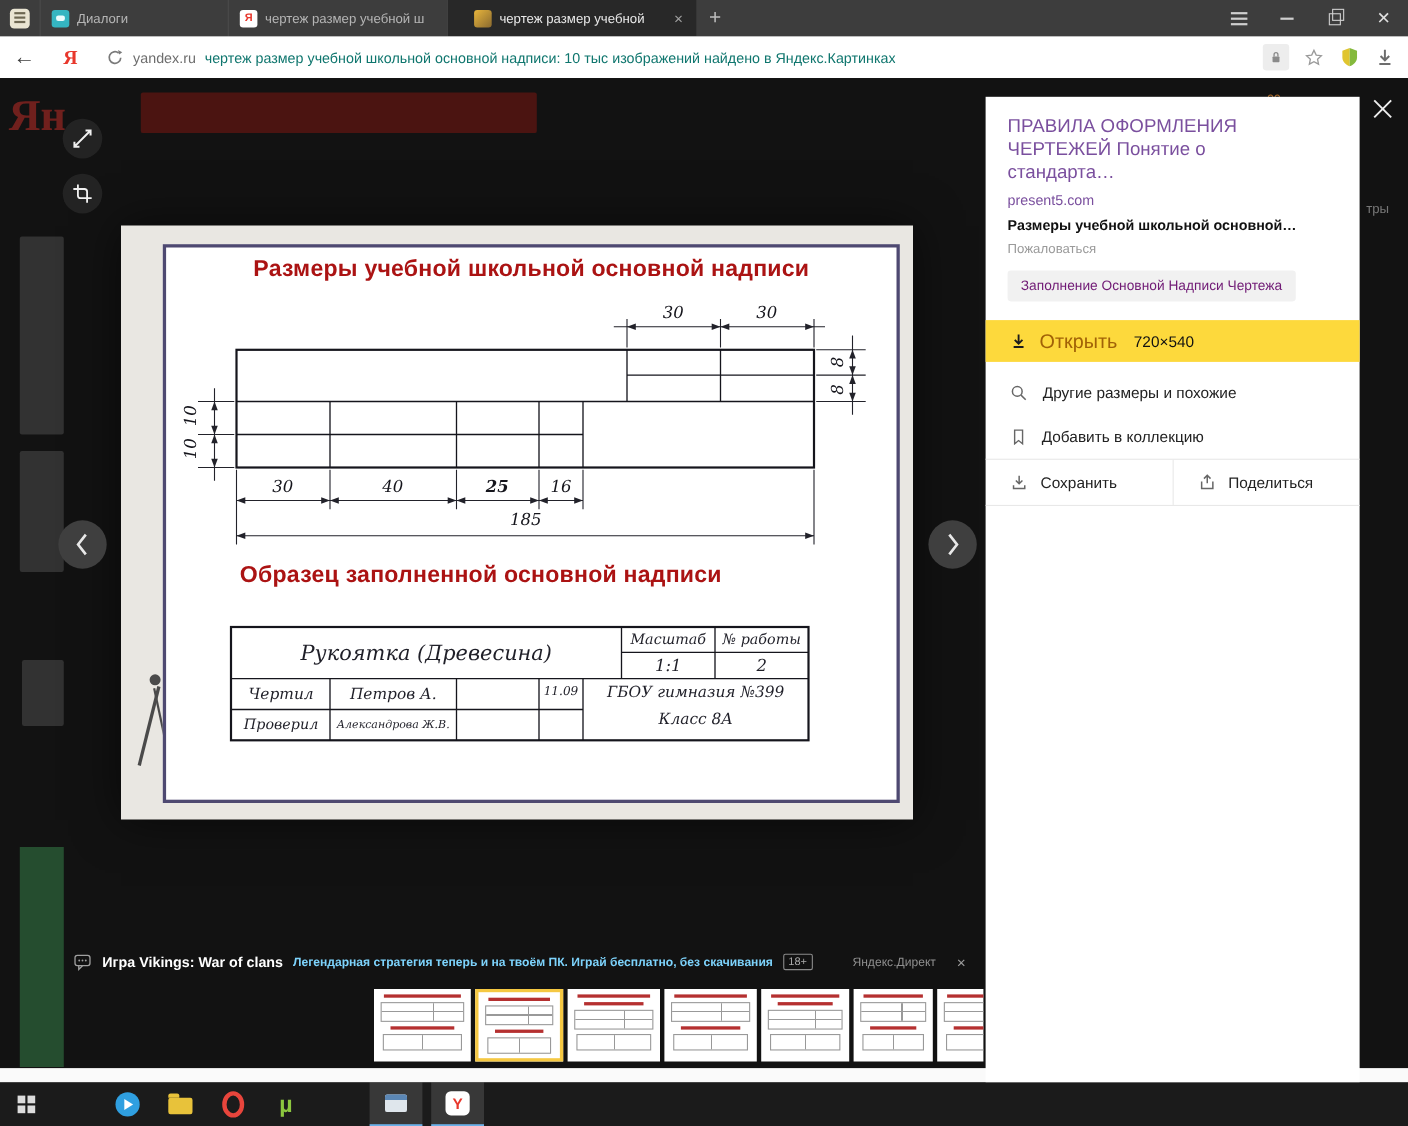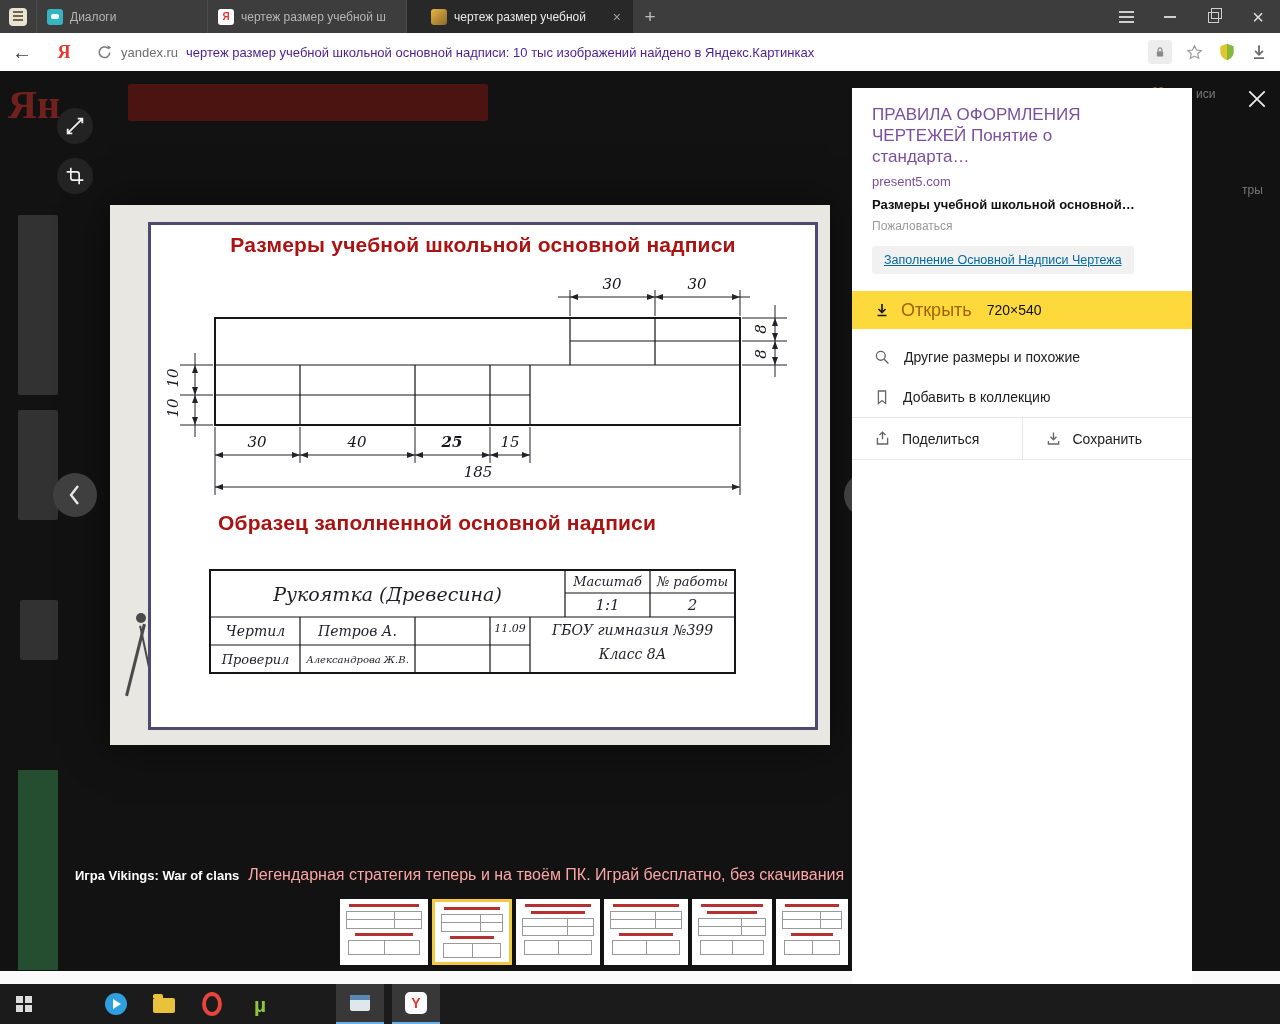--- a/index.html
+++ b/index.html
@@ -31,21 +31,21 @@
   .restore{width:9px;height:9px;border:1.5px solid #cfcfcf;position:relative;margin-left:-2px;margin-top:2px;}
   .restore::before{content:"";position:absolute;left:2px;top:-5px;width:9px;height:9px;border:1.5px solid #cfcfcf;}
   .wclose{color:#e0e0e0;font-size:20px;line-height:1;}
 
   
   .addressbar{position:absolute;top:33px;left:0;width:1280px;height:38px;background:#fff;display:flex;align-items:center;}
   .back{color:#3c3c3c;font-size:20px;width:44px;text-align:center;}
   .yalogo{color:#e8372c;font-weight:bold;font-size:18px;width:40px;text-align:center;font-family:"Liberation Serif",serif;}
   .urlbox{display:flex;align-items:center;gap:8px;margin-left:12px;min-width:0;flex:1;}
   .url-domain{color:#6d6d6d;font-size:13px;white-space:nowrap;}
-  .url-title{color:#4c1d95;font-size:13px;white-space:nowrap;overflow:hidden;}
+  .url-title{color:#0f766e;font-size:13px;white-space:nowrap;overflow:hidden;}
   .bar-icons{display:flex;align-items:center;gap:13px;padding:0 12px;}
   .lockbox{width:24px;height:24px;background:#ededed;border-radius:3px;display:flex;align-items:center;justify-content:center;}
 
   
   .content{position:absolute;top:71px;left:0;width:1280px;height:913px;background:#121212;overflow:hidden;}
   .dim-logo{left:8px;top:10px;font-size:40px;font-weight:bold;color:rgba(205,45,40,.5);font-family:"Liberation Serif",serif;}
   .dim-search{left:128px;top:13px;width:360px;height:37px;background:rgba(122,22,16,.55);border-radius:2px;}
   .dim-card{background:rgba(220,220,220,.16);border-radius:2px;}
   .dim-green{left:18px;top:699px;width:40px;height:200px;background:rgba(55,135,75,.5);}
   .dim-frag{font-size:12px;color:rgba(200,200,200,.55);text-align:center;}
@@ -72,39 +72,39 @@
   .rot{transform:rotate(-90deg);width:22px;text-align:center;}
   .cell{position:absolute;z-index:4;display:flex;align-items:center;justify-content:center;text-align:center;}
   .hw{font-family:"DejaVu Serif",serif;font-style:italic;color:#1f1f28;}
 
   
   .vctl{z-index:5;width:36px;height:36px;border-radius:50%;background:rgba(70,70,70,.35);display:flex;align-items:center;justify-content:center;}
   .nav{z-index:5;width:44px;height:44px;border-radius:50%;background:#3f3f3f;display:flex;align-items:center;justify-content:center;}
   .vclose{z-index:6;width:24px;height:24px;display:flex;align-items:center;justify-content:center;}
 
   
-  .panel{left:852px;top:17px;width:340px;height:896px;background:#fff;z-index:5;}
+  .panel{left:896px;top:17px;width:340px;height:896px;background:#fff;z-index:5;}
   .p-title{margin:16px 20px 0;width:272px;color:#7a4f9e;font-size:17px;line-height:21px;}
   .p-site{margin:7px 20px 0;color:#7a4f9e;font-size:13px;}
   .p-sub{margin:8px 20px 0;color:#111;font-size:13px;font-weight:bold;white-space:nowrap;overflow:hidden;}
   .p-report{margin:7px 20px 0;color:#9a9a9a;font-size:12px;}
   .chips{margin:13px 20px 0;}
-  .chip{display:inline-block;background:#f1f1f1;border-radius:3px;padding:7px 12px;font-size:12.5px;color:#0369a1;margin:0 6px 9px 0;text-decoration:underline;}
+  .chip{display:inline-block;background:#f1f1f1;border-radius:3px;padding:7px 12px;font-size:12.5px;color:#701a75;margin:0 6px 9px 0;}
   .openbtn{margin-top:8px;height:38px;background:#fdd93c;display:flex;align-items:center;padding-left:22px;gap:11px;}
   .openbtn .ol{font-size:18px;color:#a16207;}
   .openbtn .os{font-size:14px;color:#111;margin-left:4px;}
   .prow{height:40px;display:flex;align-items:center;gap:13px;padding-left:22px;font-size:14px;color:#222;}
   .splitrow{height:41px;border-top:1px solid #e8e8e8;border-bottom:1px solid #e8e8e8;display:flex;}
   .splitrow .half{flex:1;display:flex;align-items:center;gap:11px;padding-left:22px;font-size:14px;color:#222;}
   .splitrow .half + .half{border-left:1px solid #e8e8e8;}
 
   
   .adrow{left:66px;top:795px;width:812px;display:flex;align-items:center;gap:9px;z-index:4;}
   .ad-brand{color:#fff;font-weight:bold;font-size:13px;white-space:nowrap;}
-  .ad-text{color:#fca5a5;font-size:16px;white-space:nowrap;}
+  .ad-text{color:#7dd3fc;font-size:11px;white-space:nowrap;font-weight:bold;}
   .ad-age{border:1px solid #8a8a8a;border-radius:2px;color:#ababab;font-size:10px;padding:1px 4px;}
   .ad-direct{margin-left:auto;color:#8f8f8f;font-size:11px;white-space:nowrap;}
   .ad-x{color:#9b9b9b;font-size:14px;margin-left:10px;}
 
   
   .thumbs{left:340px;top:828px;width:554px;height:70px;display:flex;gap:4px;overflow:hidden;z-index:4;}
   .thumb{height:66px;background:#fff;box-sizing:border-box;flex:0 0 auto;overflow:hidden;}
   .thumb.sel{border:3px solid #f5c842;}
   .thumb .a{height:3px;background:#b53030;margin:5px 9px 0;}
   .thumb .d{height:3px;background:#b53030;margin:4px 15px 0;}
@@ -283,21 +283,21 @@
 
       <div class="dim-label cx" style="left:502px;top:70px;">30</div>
       <div class="dim-label cx" style="left:587px;top:70px;">30</div>
       <div class="dim-label rot" style="left:640px;top:115px;">8</div>
       <div class="dim-label rot" style="left:640px;top:140px;">8</div>
       <div class="dim-label rot" style="left:52px;top:164px;">10</div>
       <div class="dim-label rot" style="left:52px;top:194px;">10</div>
       <div class="dim-label cx" style="left:147px;top:228px;">30</div>
       <div class="dim-label cx" style="left:247px;top:228px;">40</div>
       <div class="dim-label cx" style="left:342px;top:228px;font-weight:bold;">25</div>
-      <div class="dim-label cx" style="left:400px;top:228px;">15</div>
+      <div class="dim-label cx" style="left:400px;top:228px;">16</div>
       <div class="dim-label cx" style="left:368px;top:258px;">185</div>
 
       <div class="cell hw" style="left:102px;top:367px;width:351px;height:44px;font-size:19px;">Рукоятка (Древесина)</div>
       <div class="cell hw" style="left:457px;top:366px;width:81px;height:21px;font-size:13px;">Масштаб</div>
       <div class="cell hw" style="left:542px;top:366px;width:81px;height:21px;font-size:13px;">№ работы</div>
       <div class="cell hw" style="left:457px;top:389px;width:81px;height:22px;font-size:15px;">1:1</div>
       <div class="cell hw" style="left:542px;top:389px;width:81px;height:22px;font-size:15px;">2</div>
       <div class="cell hw" style="left:102px;top:413px;width:87px;height:26px;font-size:14px;">Чертил</div>
       <div class="cell hw" style="left:191px;top:413px;width:113px;height:26px;font-size:14px;">Петров А.</div>
       <div class="cell hw" style="left:381px;top:410px;width:38px;height:26px;font-size:11px;">11.09</div>
@@ -357,29 +357,29 @@
       </div>
       <div class="prow">
         <svg width="16" height="16" viewBox="0 0 20 20">
           <path d="M5.5 2.5 h9 V18 l-4.5-3.6 L5.5 18 Z" stroke="#666" stroke-width="1.6" fill="none"></path>
         </svg>
         <span>Добавить в коллекцию</span>
       </div>
       <div class="splitrow">
         <div class="half">
           <svg width="17" height="17" viewBox="0 0 20 20">
+            <path d="M10 3 v8 M6.5 8 L10 11.5 L13.5 8 M4 13 v3.5 h12 V13" stroke="#666" stroke-width="1.6" fill="none"></path>
+          </svg>
+          <span>Сохранить</span>
+        </div>
+        <div class="half">
+          <svg width="17" height="17" viewBox="0 0 20 20">
             <path d="M10 11 V2.5 M6.5 6 L10 2.5 L13.5 6 M4 9 v7.5 h12 V9" stroke="#666" stroke-width="1.6" fill="none"></path>
           </svg>
           <span>Поделиться</span>
-        </div>
-        <div class="half">
-          <svg width="17" height="17" viewBox="0 0 20 20">
-            <path d="M10 3 v8 M6.5 8 L10 11.5 L13.5 8 M4 13 v3.5 h12 V13" stroke="#666" stroke-width="1.6" fill="none"></path>
-          </svg>
-          <span>Сохранить</span>
         </div>
       </div>
     </div>
 
     <div class="abs adrow">
       <svg width="18" height="17" viewBox="0 0 20 20">
         <rect x="2" y="3" width="16" height="11" rx="2.5" stroke="#a0a0a0" stroke-width="1.4" fill="none"></rect>
         <path d="M6 14 v4 l4-4" stroke="#a0a0a0" stroke-width="1.4" fill="none"></path>
         <circle cx="6.5" cy="8.5" r="1" fill="#a0a0a0"></circle>
           <circle cx="10" cy="8.5" r="1" fill="#a0a0a0"></circle>

